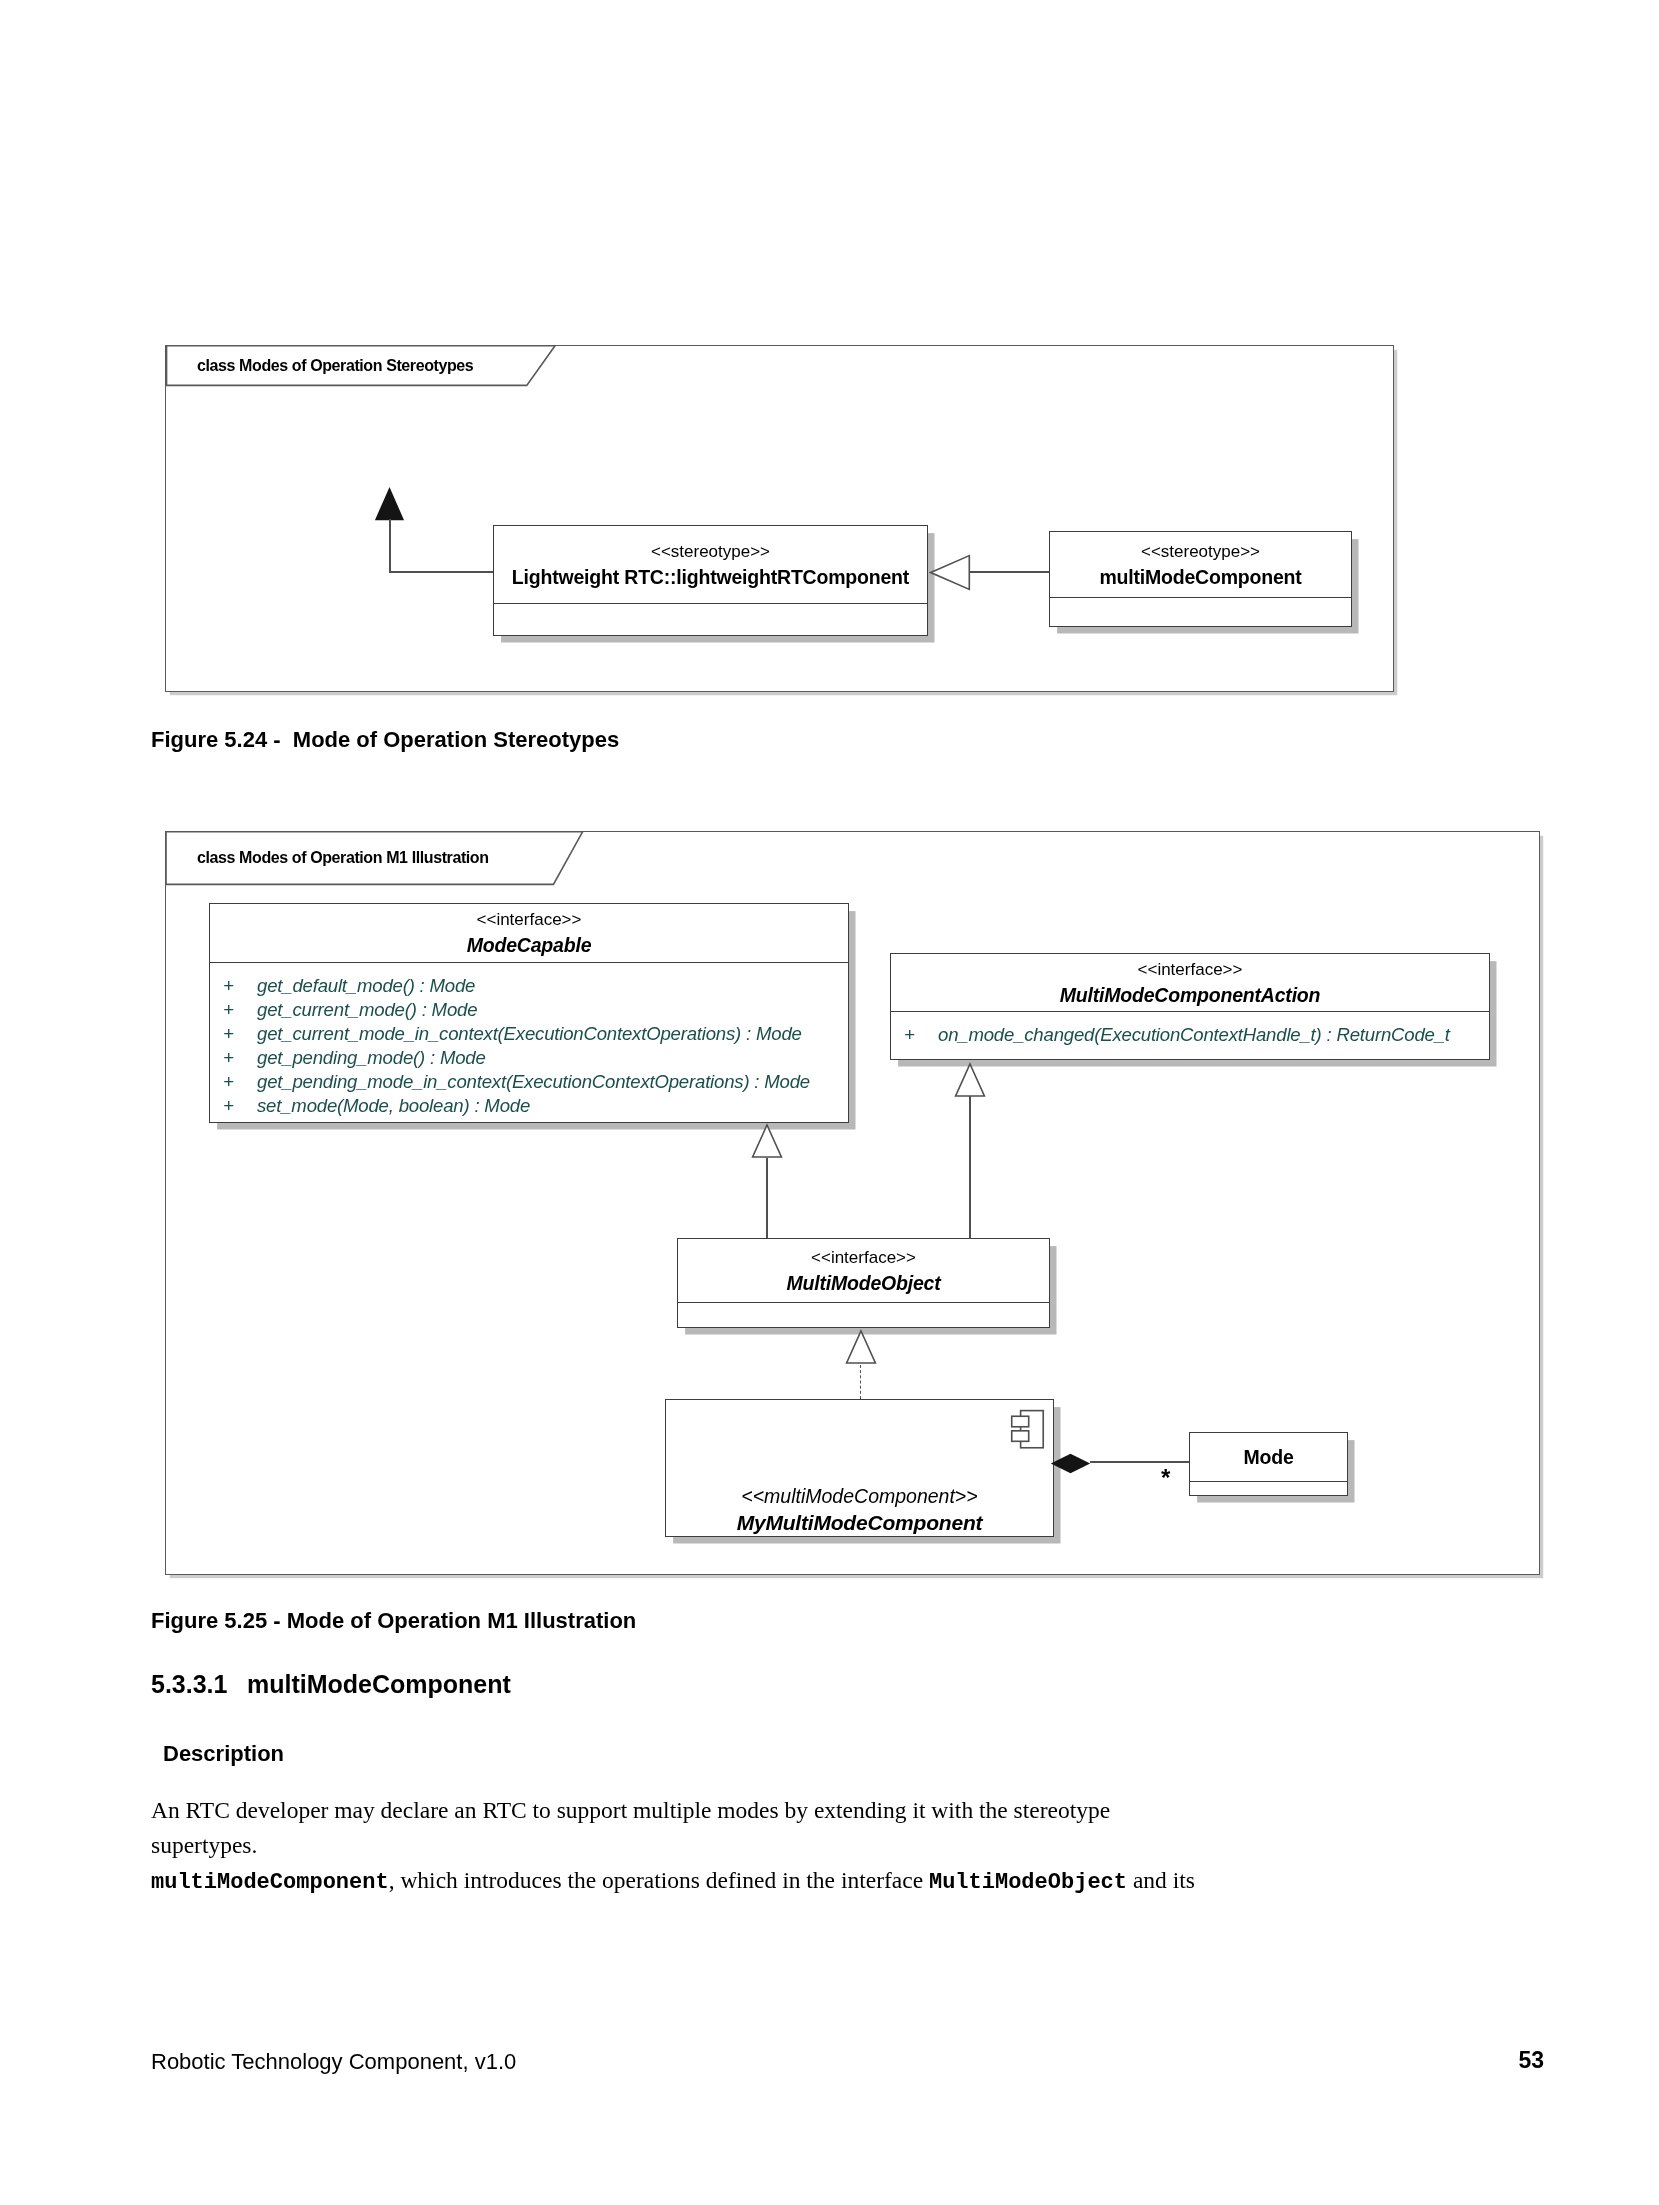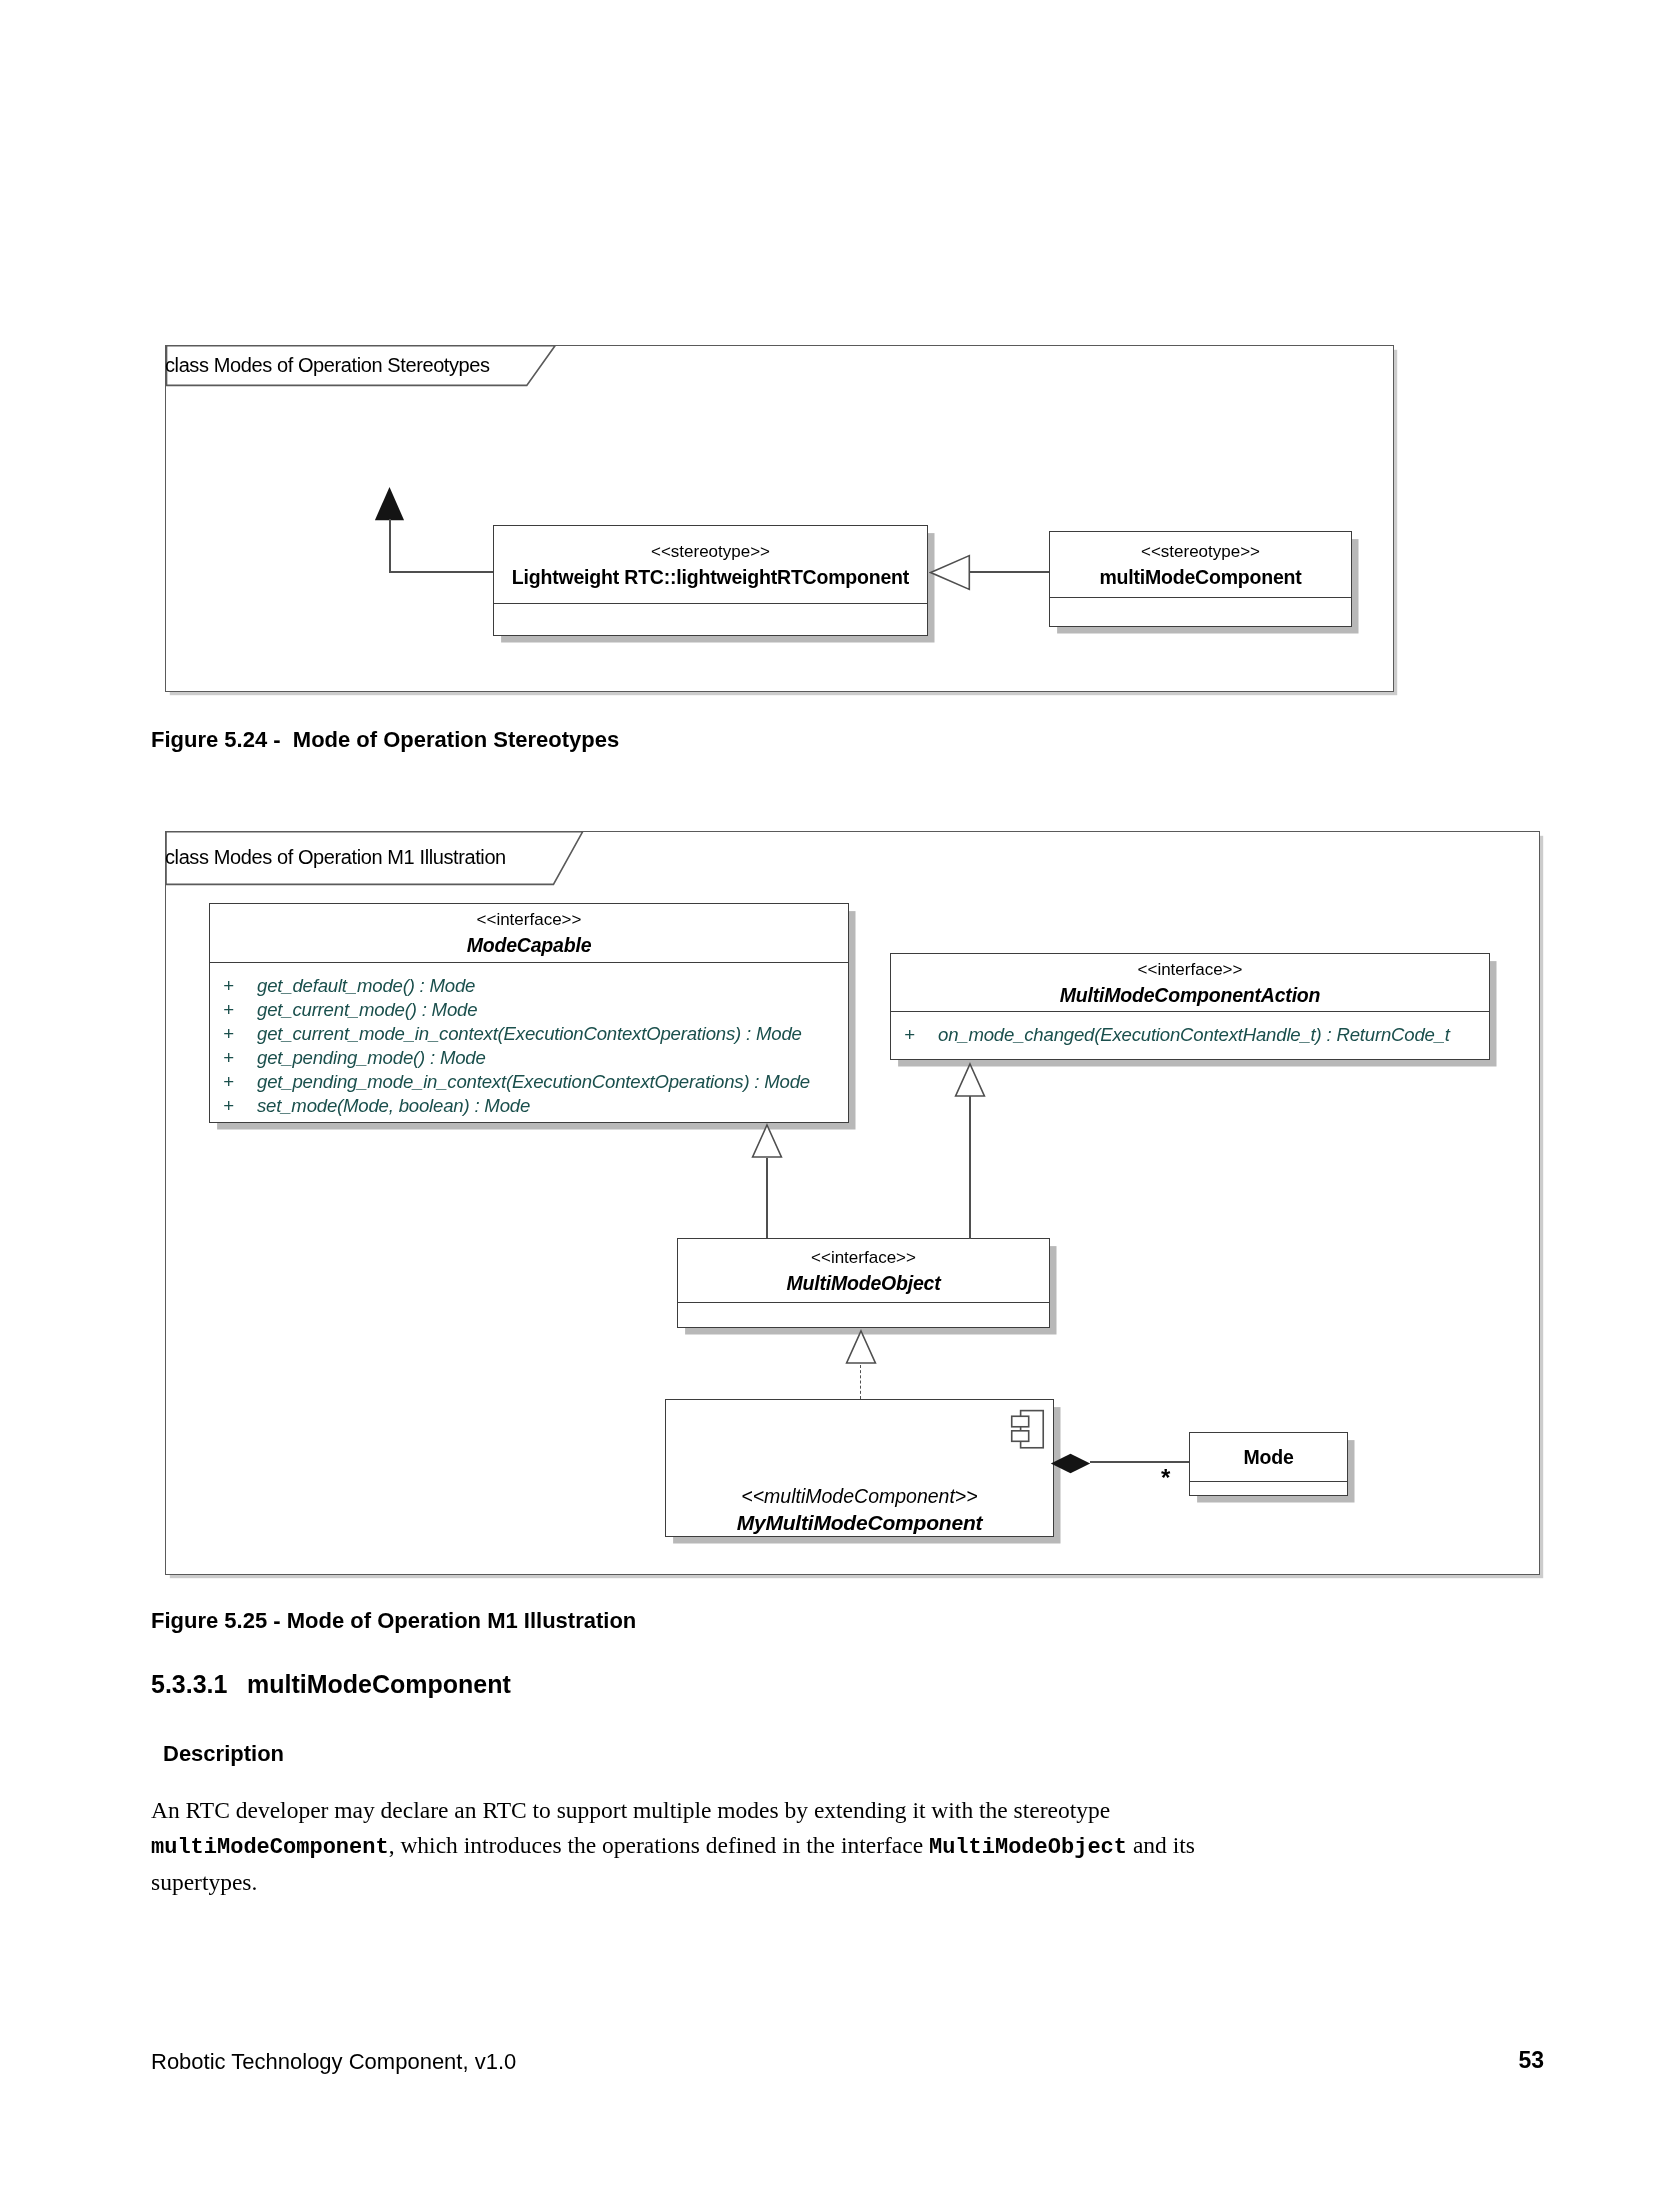--- a/index.html
+++ b/index.html
@@ -1,22 +1,22 @@
 <!DOCTYPE html>
 <html style="--op: #1a4f4c; --shadow: #b8b8b8; --border: #3d3d3d;font-size:13px"><head>
 <meta charset="utf-8">
 <style>
   html,body{margin:0;padding:0;background:#e8e8e8;}
   .page{position:relative;width:1660px;height:2205px;background:#ffffff;overflow:hidden;
         font-family:"Liberation Sans",sans-serif;color:#000;}
   
   .frame{position:absolute;background:#fff;border:1.6px solid #5a5a5a;box-shadow:4px 4px 0 -0.8px #cccccc;}
   .tabwrap{position:absolute;}
-  .tablabel{position:absolute;display:flex;align-items:center;padding-left:0;
-            font-weight:normal;font-size:20px;letter-spacing:-0.4px;white-space:nowrap;}
+  .tablabel{position:absolute;display:flex;align-items:center;padding-left:32px;
+            font-weight:bold;font-size:16px;letter-spacing:-0.4px;white-space:nowrap;}
   
   .ubox{position:absolute;background:#fff;border:1.6px solid var(--border);
         box-shadow:7.3px 7.3px 0 -0.8px var(--shadow);}
   .ncomp{display:flex;flex-direction:column;align-items:center;justify-content:center;text-align:center;}
   .stline{font-size:17px;line-height:25px;white-space:nowrap;}
   .nmline{font-size:19.5px;font-weight:bold;line-height:27px;white-space:nowrap;letter-spacing:-0.2px;}
   .sep{border-bottom:1.6px solid var(--border);}
   .oprow{display:flex;align-items:center;height:24px;white-space:nowrap;}
   .opvis{width:34px;padding-left:13px;font-size:18.6px;font-style:italic;color:var(--op);}
   .opsig{font-size:18.6px;font-style:italic;color:var(--op);letter-spacing:-0.2px;}
@@ -171,21 +171,21 @@
   <div class="caption" style="left:151px;top:1608px;">Figure 5.25 - Mode of Operation M1 Illustration</div>
 
   <div class="h3" style="left:151px;top:1670px;">
     <span style="margin-right:19.5px;">5.3.3.1</span><span>multiModeComponent</span>
   </div>
 
   <div class="h4" style="left:151px;top:1741px;margin-left:12px;">Description</div>
 
   <div class="bodytext" style="left:151px;top:1793px;width:1297px;">
     <div><span>An RTC developer may declare an RTC to support multiple modes by extending it with the stereotype</span></div>
+    <div><span>supertypes.</span></div>
     <div><span class="code">multiModeComponent</span><span>, which introduces the operations defined in the interface </span><span class="code">MultiModeObject</span><span> and its</span></div>
-    <div><span>supertypes.</span></div>
   </div>
 
   <div class="footer" style="left:151px;top:2049px;">Robotic Technology Component, v1.0</div>
   <div class="footer" style="left:1451px;top:2047px;width:93px;text-align:right;font-weight:bold;font-size:23px;">53</div>
 
 </div>
 
 
 </body></html>

